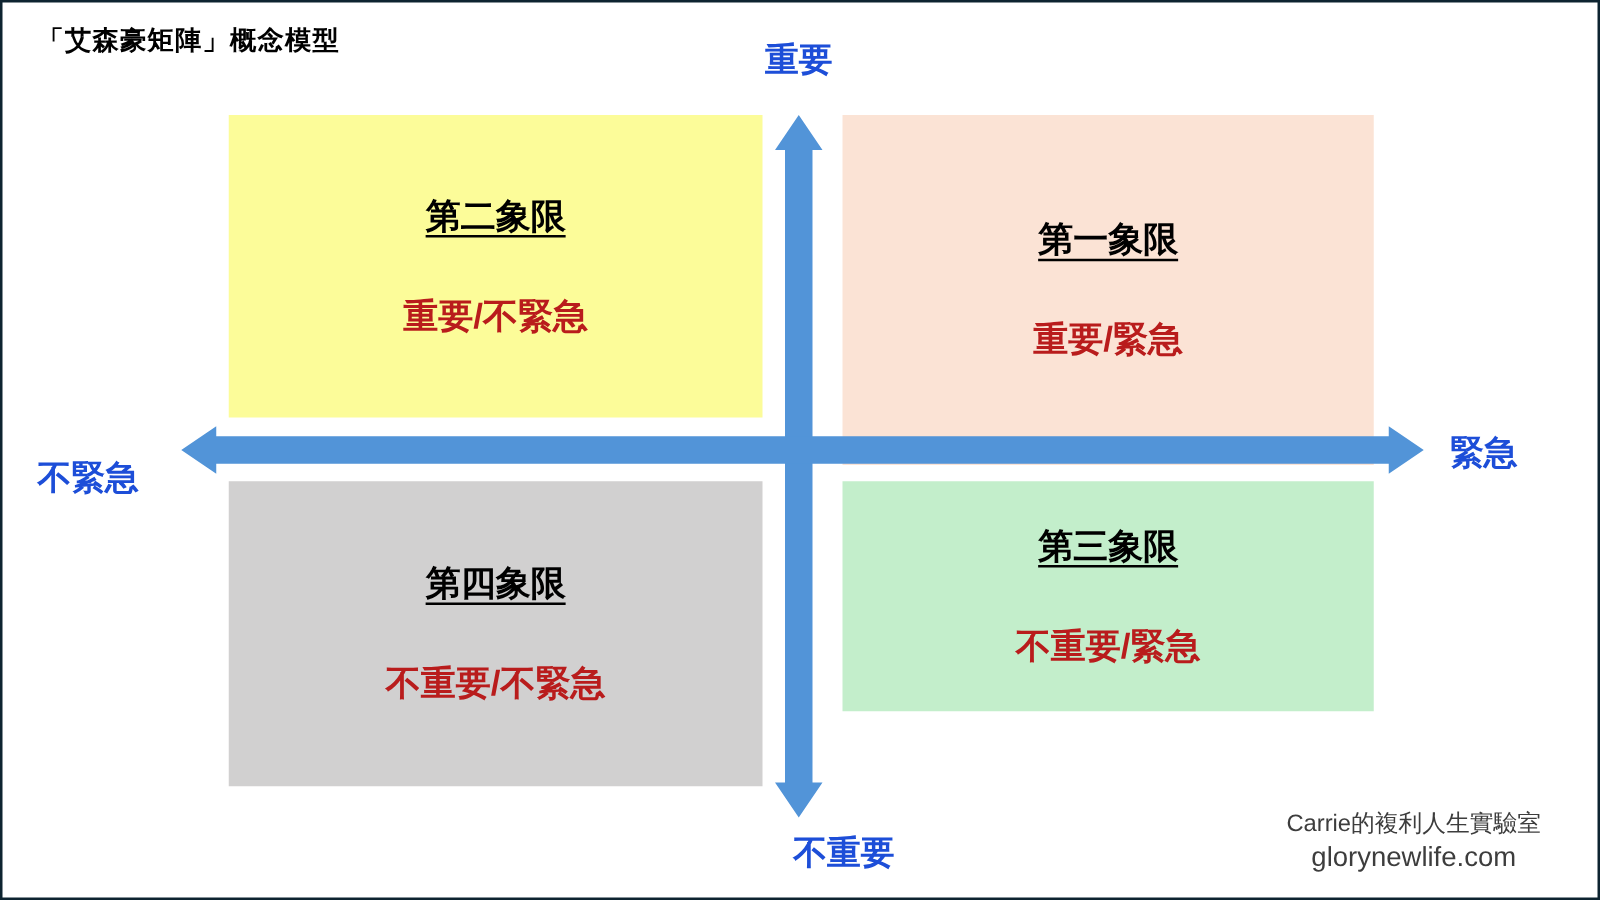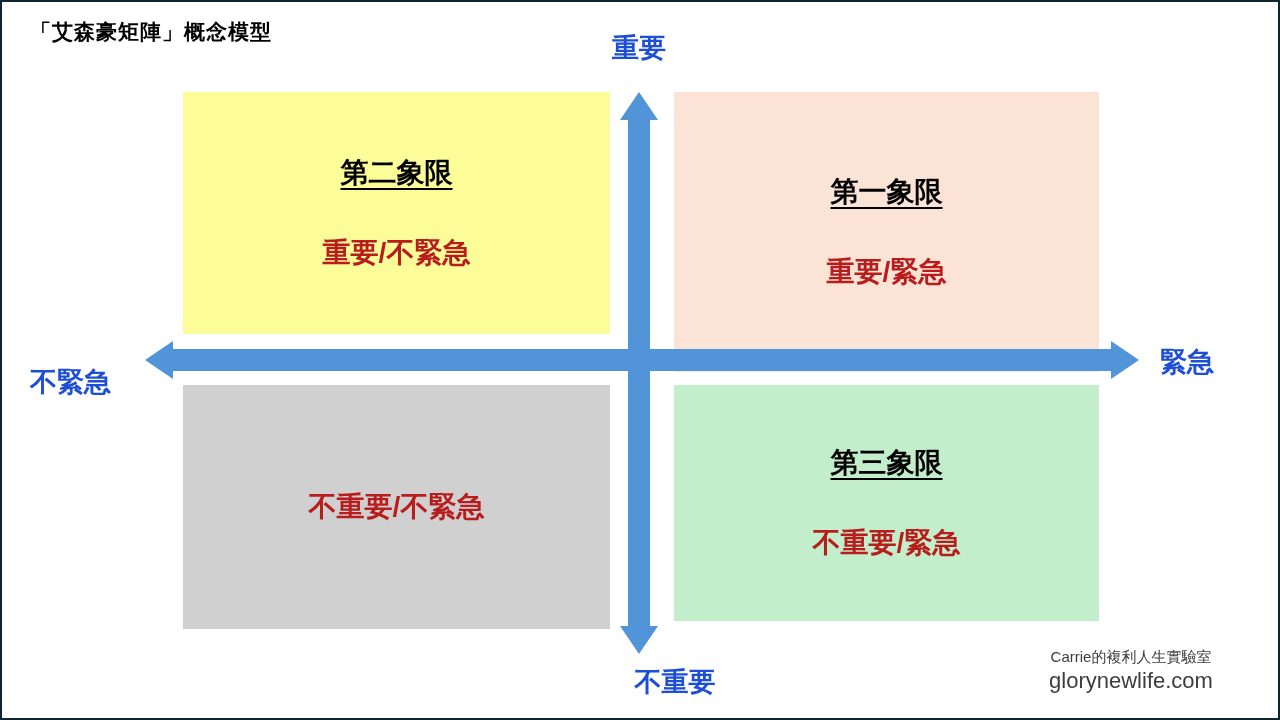--- a/index.html
+++ b/index.html
@@ -42,21 +42,21 @@
     display: flex;
     flex-direction: column;
     align-items: center;
     justify-content: center;
     gap: 42px;
     text-align: center;
   }
   .quadrant.q2 { left: 181px; top: 90px;  width: 427px; height: 242px; }
   .quadrant.q1 { left: 672px; top: 90px;  width: 425px; height: 280px; }
   .quadrant.q4 { left: 181px; top: 383px; width: 427px; height: 244px; }
-  .quadrant.q3 { left: 672px; top: 383px; width: 425px; height: 236px; }
+  .quadrant.q3 { left: 672px; top: 383px; width: 425px; height: 184px; }
 
   .quadrant .q-title {
     font-size: 28px;
     font-weight: bold;
     color: #000;
     text-decoration: underline;
     text-decoration-thickness: 2px;
     text-underline-offset: 6px;
   }
   .quadrant .q-subtitle {
@@ -76,21 +76,21 @@
   .watermark {
     position: absolute;
     right: 42px;
     top: 646px;
     width: 210px;
     text-align: center;
     color: #3d3d3d;
     font-weight: normal;
     line-height: 1.25;
   }
-  .watermark .wm-line1 { font-size: 15px; }
+  .watermark .wm-line1 { font-size: 19px; }
   .watermark .wm-line2 { font-size: 22px; }
 </style>
 </head>
 <body>
 
 <div class="canvas" style="border-color: rgb(14, 36, 48);">
 
   <div class="page-title">「艾森豪矩陣」概念模型</div>
 
   <div class="axis-label top">重要</div>
@@ -102,20 +102,21 @@
     <div class="q-title">第二象限</div>
     <div class="q-subtitle">重要/不緊急</div>
   </div>
 
   <div class="quadrant q1" style="background-color: rgb(251, 227, 213);">
     <div class="q-title">第一象限</div>
     <div class="q-subtitle">重要/緊急</div>
   </div>
 
   <div class="quadrant q4" style="background-color: rgb(209, 208, 208);">
+    <div class="q-title">第四象限</div>
     <div class="q-subtitle">不重要/不緊急</div>
   </div>
 
   <div class="quadrant q3" style="background-color: rgb(195, 238, 203);">
     <div class="q-title">第三象限</div>
     <div class="q-subtitle">不重要/緊急</div>
   </div>
 
   <svg class="axes-svg" viewBox="0 0 1280 720" xmlns="http://www.w3.org/2000/svg">
 

